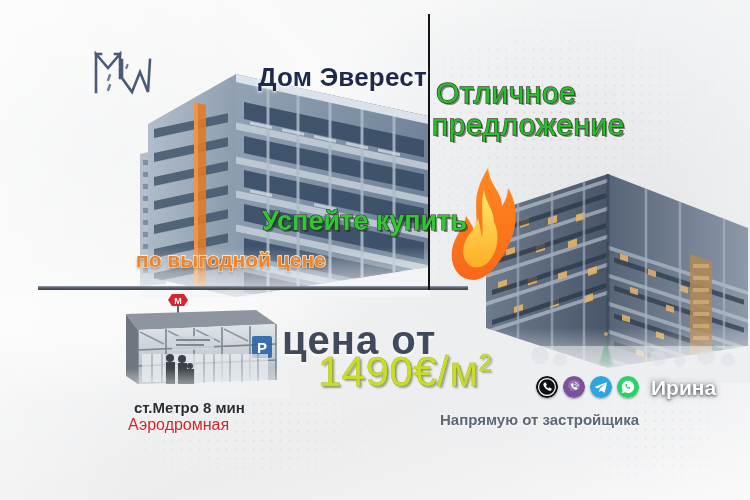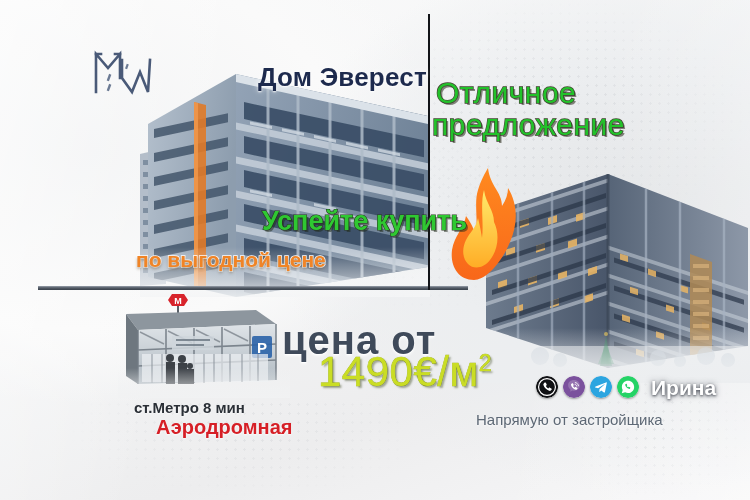--- a/index.html
+++ b/index.html
@@ -77,25 +77,25 @@
     text-shadow:0 2px 3px rgba(255,255,255,.85), 0 1px 0 rgba(255,255,255,.9);margin-top:20px;}
 
   #price{left:318px;top:348px;font-size:42px;font-weight:400;color:#cadd24;
     letter-spacing:.5px;
     -webkit-text-stroke:.6px #9db118;paint-order:stroke fill;
     text-shadow:2px 2px 2px rgba(60,70,30,.45);}
   #price sup{font-size:.55em;vertical-align:super;}
 
   #metroLine1{left:134px;top:399px;font-size:15px;font-weight:700;color:#2a2f36;
     text-shadow:0 1px 2px rgba(255,255,255,.9);}
-  #metroLine2{left:128px;top:416px;font-size:20px;font-weight:700;color:#d61f26;
-    text-shadow:0 1px 2px rgba(255,255,255,.9);margin-left:28px;}
-
-  #developer{left:440px;top:411px;font-size:15px;color:#5d6875;font-weight:400;
-    text-shadow:0 1px 2px rgba(255,255,255,.75);margin-left:36px;}
+  #metroLine2{left:128px;top:416px;font-size:16px;font-weight:400;color:#d61f26;
+    text-shadow:0 1px 2px rgba(255,255,255,.9);}
+
+  #developer{left:440px;top:411px;font-size:15px;color:#5d6875;font-weight:700;
+    text-shadow:0 1px 2px rgba(255,255,255,.75);}
 
   
   #contact{position:absolute;left:536px;top:376px;height:30px;display:flex;gap:5px;}
   .msgicon{width:22px;height:22px;border-radius:50%;display:block;
     box-shadow:0 1px 2px rgba(0,0,0,.35);}
   #agentName{font-size:21px;font-weight:700;color:#ffffff;margin-left:7px;
     text-shadow:0 1px 3px rgba(40,45,55,.85),0 0 6px rgba(40,45,55,.5);}
 
   
   #fire{position:absolute;left:448px;top:166px;width:72px;height:118px;}

